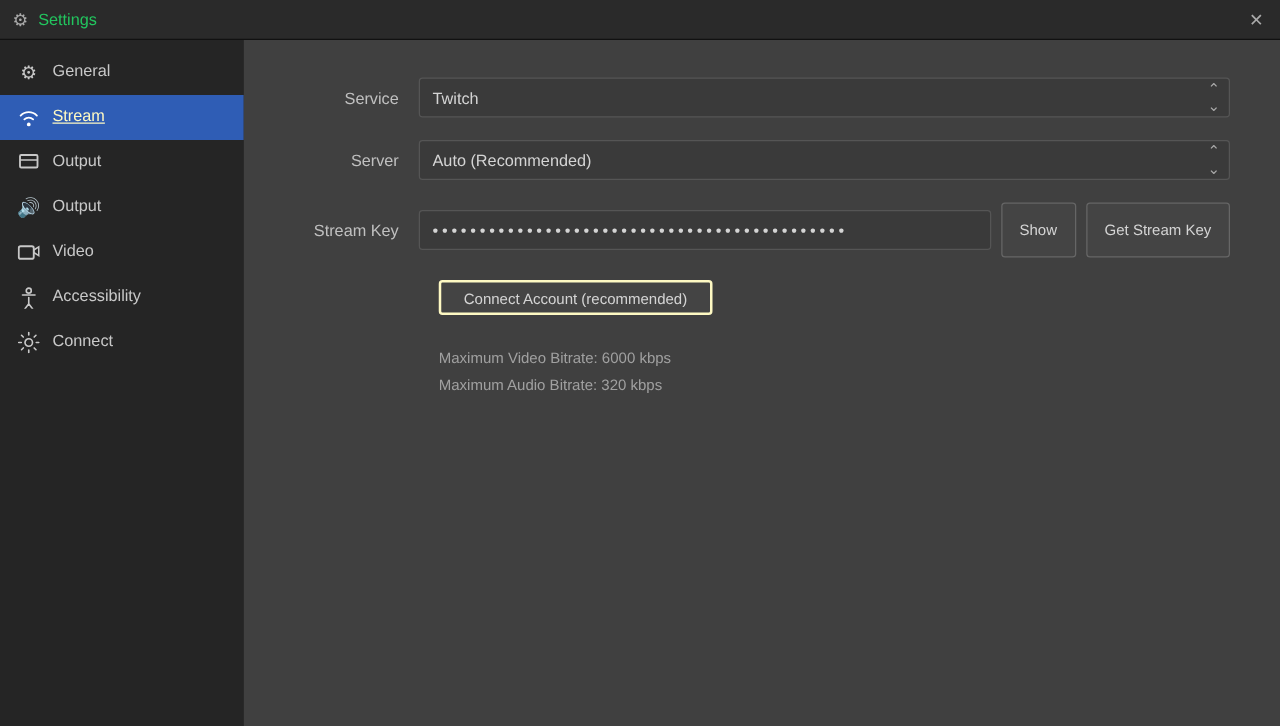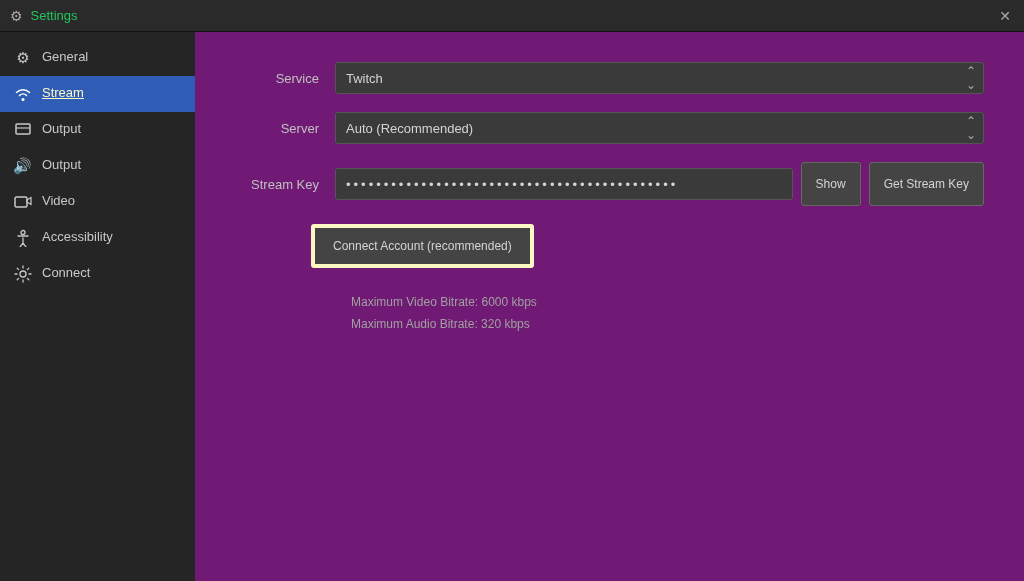--- a/index.html
+++ b/index.html
@@ -69,21 +69,21 @@
       width: 18px;
       height: 18px;
       display: flex;
       align-items: center;
       justify-content: center;
       flex-shrink: 0;
       font-size: 15px;
     }
     .main {
       flex: 1;
-      background: #701a75;
+      background: #404040;
       padding: 30px 40px;
     }
     .form-row {
       display: flex;
       align-items: center;
       margin-bottom: 18px;
     }
     .form-label {
       width: 100px;
       text-align: right;
@@ -140,28 +140,28 @@
       color: #d4d4d4;
       padding: 5px 14px;
       font-size: 12px;
       cursor: pointer;
       border-radius: 3px;
       height: 44px;
       white-space: nowrap;
     }
     .connect-btn {
       background: #444;
-      border: 4px solid #fef9c3;
+      border: 2px solid #fef9c3;
       color: #d4d4d4;
       padding: 6px 18px;
       font-size: 12px;
       cursor: pointer;
       border-radius: 3px;
-      height: 44px;
-      margin-left: 76px;
+      height: 28px;
+      margin-left: 116px;
       margin-bottom: 24px;
     }
     .checkbox-row {
       display: flex;
       align-items: center;
       gap: 10px;
       margin-left: 116px;
       margin-bottom: 12px;
     }
     .checkbox-box {

